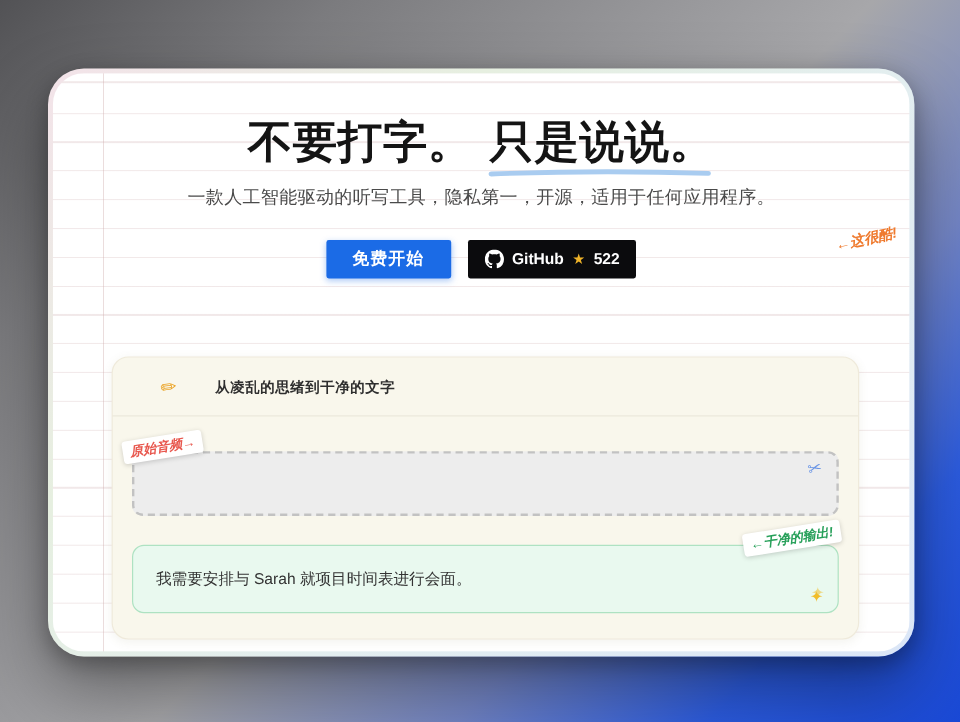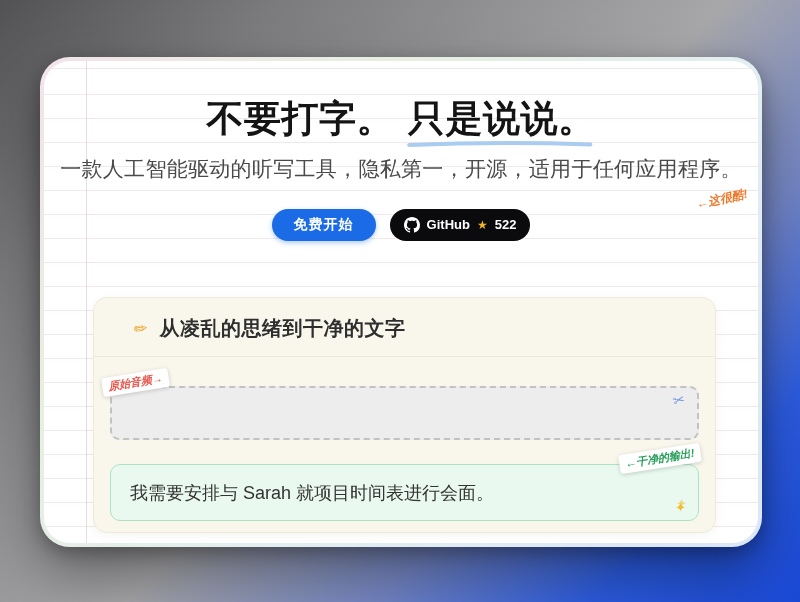--- a/index.html
+++ b/index.html
@@ -28,28 +28,28 @@
     background-position:0 0,0 10px;
   }
   
   .hero{position:relative;text-align:center;}
   .title{
     margin:38px 0 0 0;font-size:37px;line-height:1.1;font-weight:800;
     color:#141414;letter-spacing:.5px;
   }
   .t2{position:relative;display:inline-block;margin-left:14px;}
   .underline{position:absolute;left:-2px;bottom:-8px;width:100%;height:8px;}
-  .subtitle{margin:15px auto 0;font-size:21px;color:#4a4a4a;letter-spacing:.3px;}
+  .subtitle{margin:15px auto 0;font-size:15px;color:#4a4a4a;letter-spacing:.3px;}
   .cool-note{
     position:absolute;right:10px;top:92px;
     color:#ef7a2e;font-size:12px;font-weight:700;font-style:italic;
     transform:rotate(-12deg);white-space:nowrap;
   }
   .cta-row{margin-top:26px;display:flex;justify-content:center;gap:14px;align-items:center;}
-  .btn{border:none;cursor:pointer;border-radius:16px;height:32px;display:inline-flex;align-items:center;font-family:inherit;}
+  .btn{border:none;cursor:pointer;border-radius:2px;height:32px;display:inline-flex;align-items:center;font-family:inherit;}
   .btn-primary{
     background:#1b6be6;color:#fff;font-size:14px;font-weight:700;
     padding:0 22px;letter-spacing:1px;box-shadow:0 2px 5px rgba(27,107,230,.35);
   }
   .btn-github{
     background:#0b0b0d;color:#fff;font-size:13px;font-weight:700;
     padding:0 14px;gap:7px;
   }
   .octocat{width:16px;height:16px;display:block;}
   .star-glyph{color:#f0b429;font-size:12px;line-height:1;}
@@ -57,21 +57,21 @@
   .demo-card{
     position:absolute;left:49px;top:236px;width:623px;height:236px;
     background:#f9f7ec;border:1px solid #efeadb;border-radius:14px;
     box-shadow:0 2px 8px rgba(120,110,70,.08);box-sizing:border-box;
   }
   .demo-header{
     display:flex;align-items:center;gap:12px;
     padding:17px 20px 14px 40px;border-bottom:1px solid rgba(90,80,40,.08);
   }
   .pencil{font-size:16px;color:#eba427;transform:rotate(-8deg);line-height:1;}
-  .demo-title{font-size:20px;font-weight:700;color:#2e2e2e;letter-spacing:.5px;}
+  .demo-title{font-size:12px;font-weight:700;color:#2e2e2e;letter-spacing:.5px;margin-left:20px;}
   .raw-wrap,.clean-wrap{position:relative;margin:0 16px;}
   .raw-wrap{margin-top:29px;}
   .clean-wrap{margin-top:24px;}
   .tag{
     position:absolute;background:#fff;border-radius:3px;padding:2px 6px;
     font-size:11px;font-weight:700;font-style:italic;white-space:nowrap;
     box-shadow:0 1px 4px rgba(0,0,0,.18);z-index:2;
   }
   .tag-raw{top:-13px;left:-8px;color:#e8584f;transform:rotate(-9deg);}
   .tag-clean{top:-15px;right:-2px;color:#27a05a;transform:rotate(-9deg);}
@@ -86,21 +86,21 @@
   .caret{color:#e0564e;font-weight:800;font-size:15px;vertical-align:4px;margin:0 -1px;}
   .scissors{
     position:absolute;top:5px;right:12px;font-size:14px;color:#6a95e6;
     transform:rotate(-15deg);line-height:1;
   }
   .clean-box{
     position:relative;height:57px;display:flex;align-items:center;
     background:#e9f9ef;border:1.5px solid #aee2c2;border-radius:10px;
     padding:0 40px 0 19px;box-sizing:border-box;
   }
-  .clean-text{font-size:18px;color:#333;}
+  .clean-text{font-size:13px;color:#333;}
   .sparkle{
     position:absolute;bottom:6px;right:12px;font-size:13px;color:#f1bd2a;line-height:1;
     text-shadow:1px -4px 0 rgba(241,189,42,.55);
   }
 </style>
 </head>
 <body>
 
 <div class="stage">
   <div class="page-frame">

